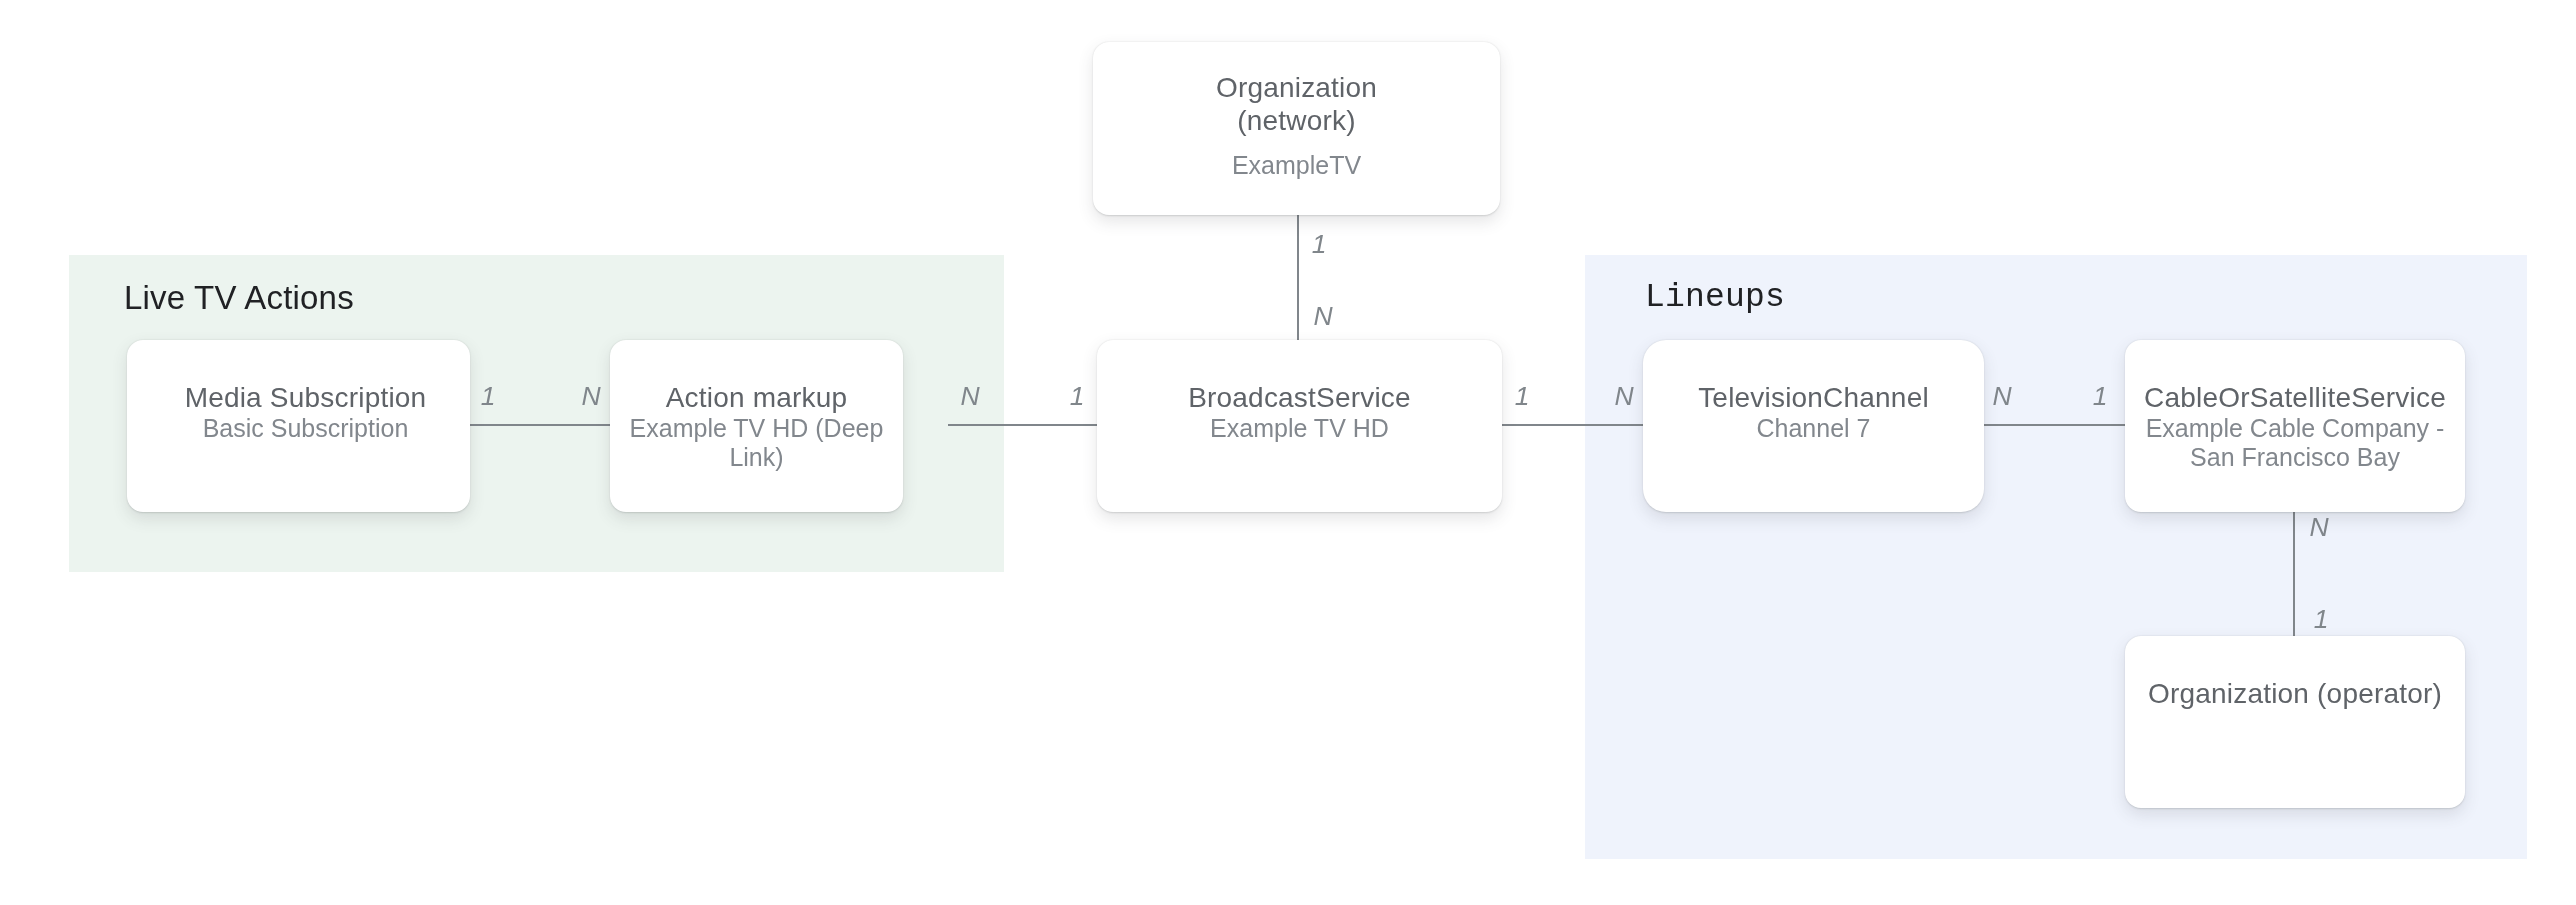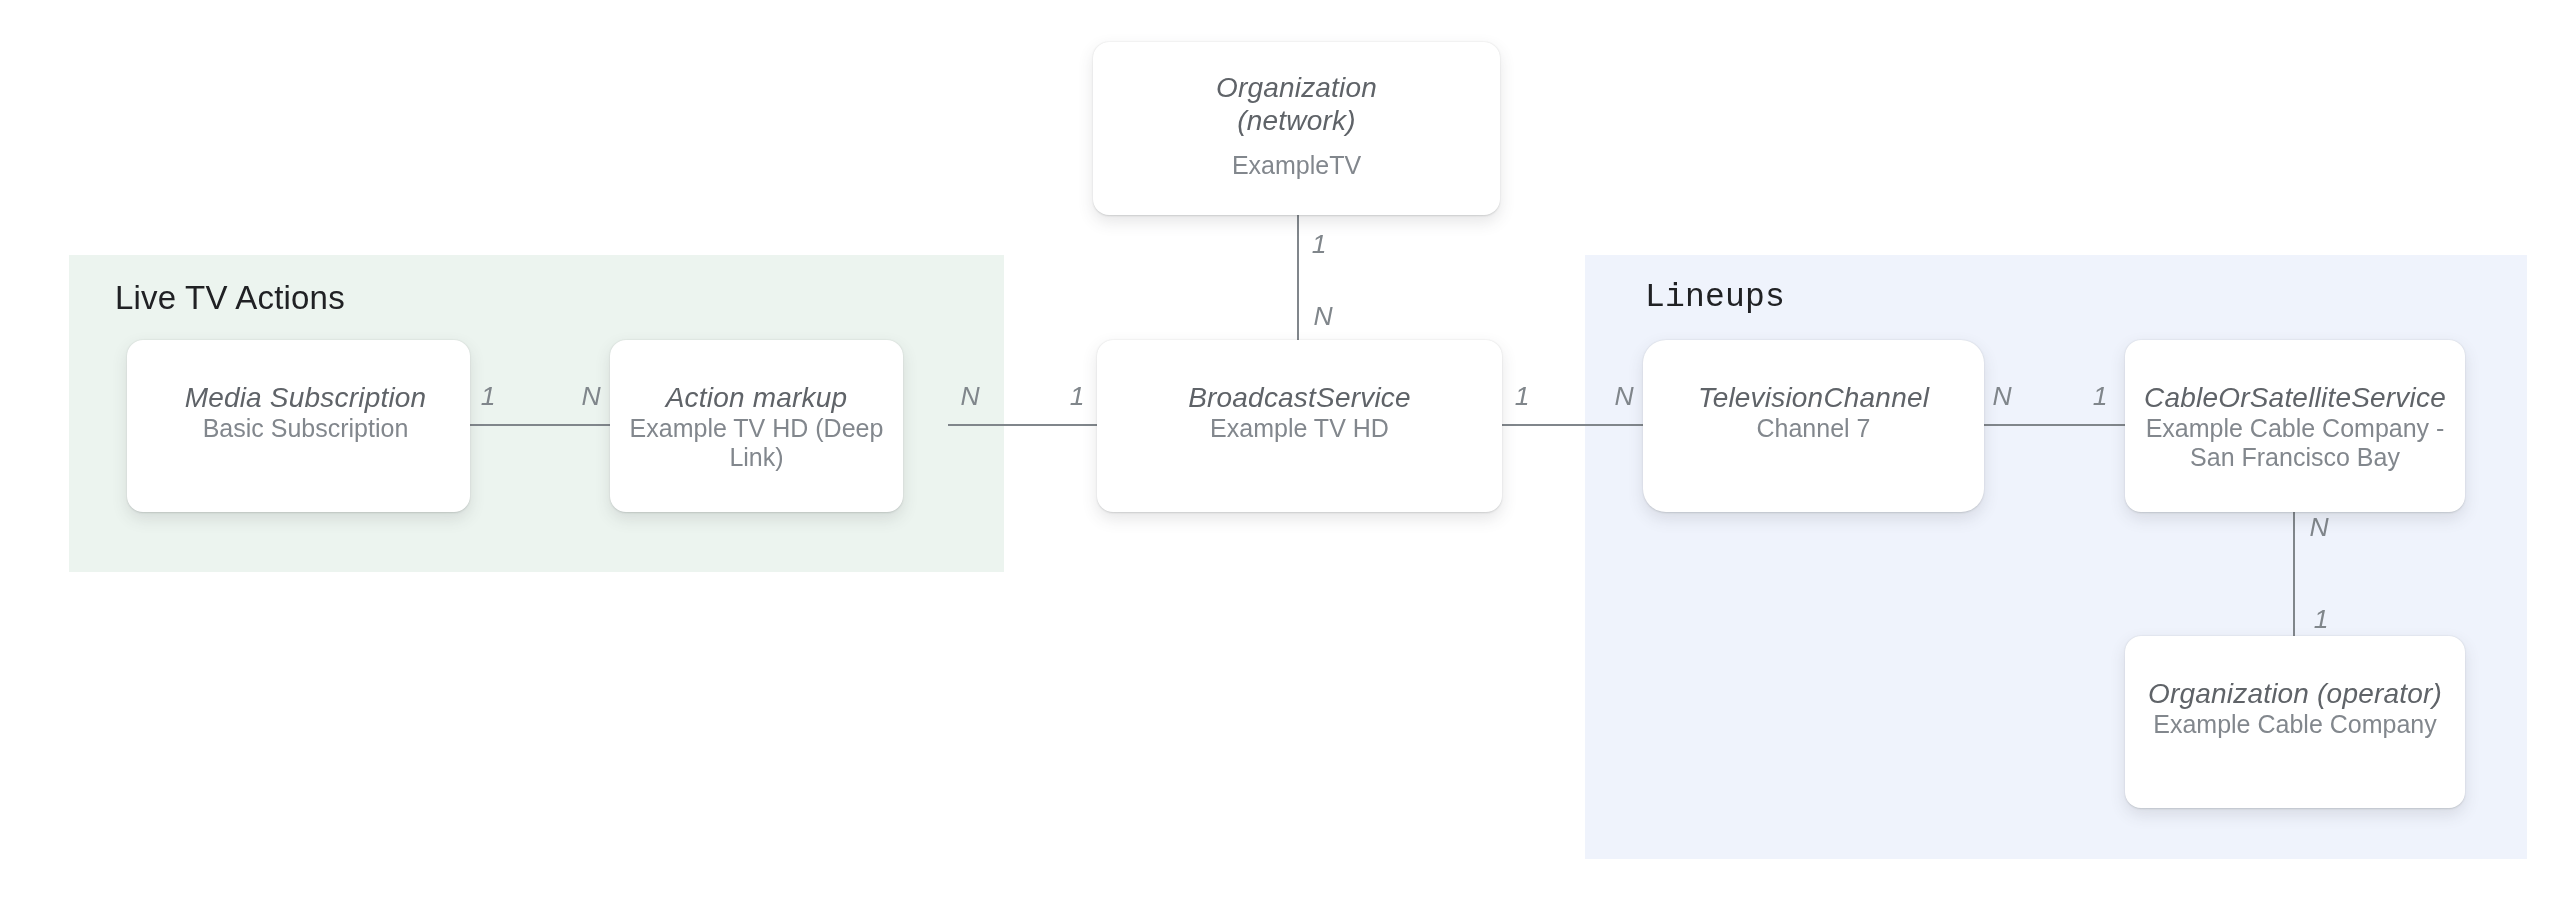--- a/index.html
+++ b/index.html
@@ -34,21 +34,21 @@
     padding-top: 41px;
   }
   .node--two-line-title { padding-top: 29px; }
   .node-title {
     display: block;
     font-size: 28px;
     line-height: 33px;
     color: #5F6368;
     letter-spacing: 0.2px;
   }
-  .node-title span { display: block; font-style: italic; }
+  .node-title span { display: block; }
   .node-title span:empty { display: none; }
   .node-subtitle {
     display: block;
     font-size: 25px;
     line-height: 29px;
     color: #82878D;
   }
   .node--two-line-title .node-subtitle { margin-top: 14px; }
   .node-subtitle span { display: block; }
   .node-subtitle span:empty { display: none; }
@@ -66,21 +66,21 @@
   }
 </style>
 </head>
 <body>
 
 <div id="canvas">
 
   <div class="region region--green" style="left:69px; top:255px; width:935px; height:317px;"></div>
   <div class="region region--blue" style="left:1585px; top:255px; width:942px; height:604px;"></div>
 
-  <span class="region-title" style="left:115px; top:278px;">Live TV Actions</span>
+  <span class="region-title" style="left:124px; top:278px;">Live TV Actions</span>
   <span class="region-title" style="left:1645px; top:278px;font-family:Liberation Mono, monospace;">Lineups</span>
 
   <div class="edge" style="left:1297px; top:214px; width:1.8px; height:126px;"></div>
   <div class="edge" style="left:468px; top:424px; width:142px; height:1.8px;"></div>
   <div class="edge" style="left:948px; top:424px; width:149px; height:1.8px;"></div>
   <div class="edge" style="left:1502px; top:424px; width:141px; height:1.8px;"></div>
   <div class="edge" style="left:1984px; top:424px; width:141px; height:1.8px;"></div>
   <div class="edge" style="left:2293px; top:511px; width:1.8px; height:125px;"></div>
 
   <span class="card-label" style="left:1319px; top:244px;">1</span>
@@ -160,20 +160,16 @@
       <span>Example Cable Company -</span>
       <span>San Francisco Bay</span>
     </span>
   </div>
 
   <div class="node" style="left:2125px; top:636px; width:340px; height:172px;">
     <span class="node-title">
       <span>Organization (operator)</span>
 
     </span>
-    <span class="node-subtitle">
-      <span>Example Cable Company</span>
-
-    </span>
   </div>
 
 </div>
 
 
 </body></html>

